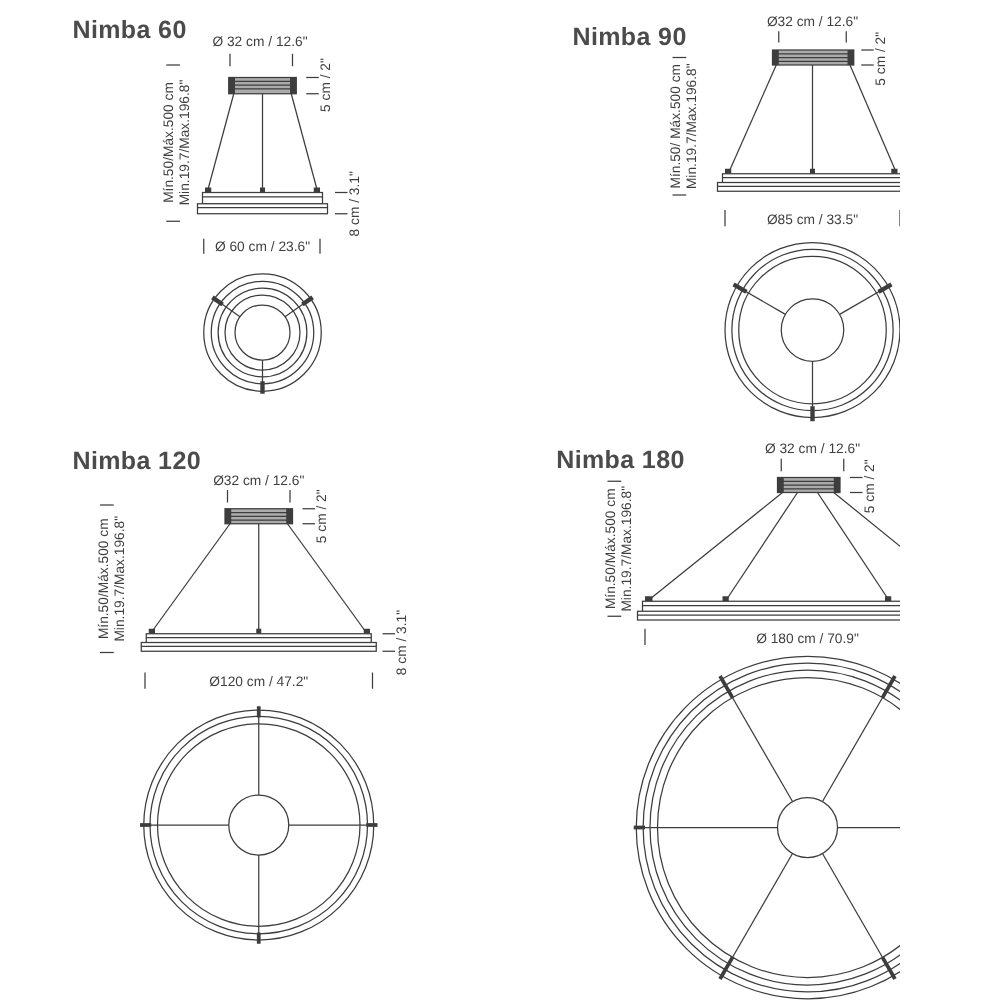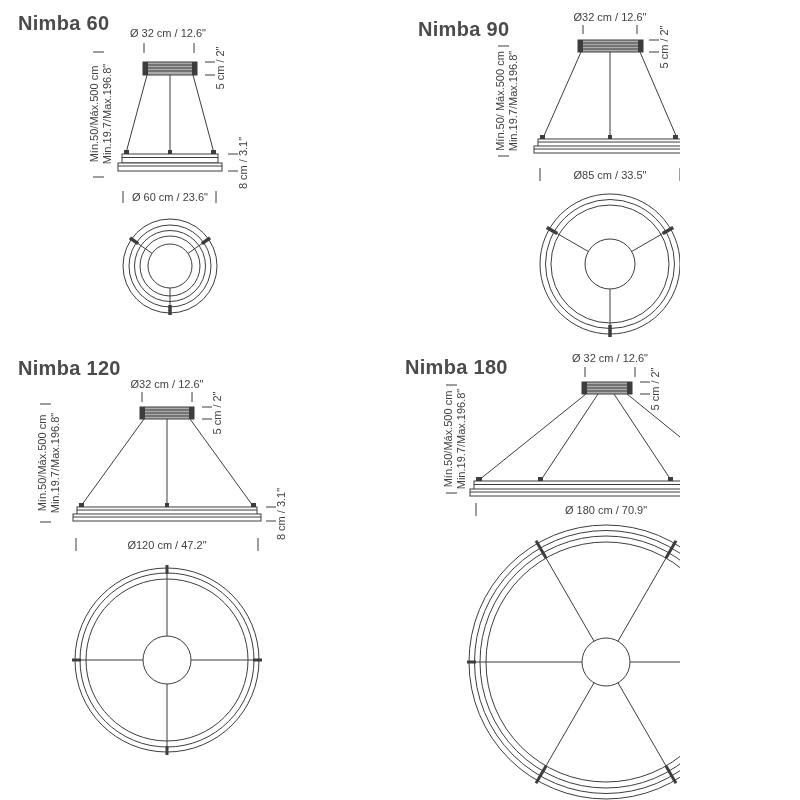--- a/index.html
+++ b/index.html
@@ -1,17 +1,17 @@
 <!DOCTYPE html>
 <html style="--bg: #ffffff; --line: #3d3d3d; --text: #3f3f3f; --title: #4b4b4b; --canopy-fill: #ababab;"><head>
 <meta charset="utf-8">
 <style>
   html,body{margin:0;padding:0;background:#fff;}
   #sheet{position:relative;width:680px;height:800px;background:var(--bg,#ffffff);
-         font-family:"Liberation Sans","DejaVu Sans",sans-serif;overflow:hidden;}
+         font-family:"Liberation Sans","DejaVu Sans",sans-serif;overflow:hidden;margin-left:40px;}
   svg{display:block;}
   svg text{fill:var(--text,#3f3f3f);font-size:11px;
            font-family:"Liberation Sans","DejaVu Sans",sans-serif;}
   svg text.title{font-size:20px;font-weight:bold;fill:var(--title,#4b4b4b);letter-spacing:.3px;}
   .ln{stroke:var(--line,#3d3d3d);stroke-width:1;fill:none;}
   .thick{stroke:var(--line,#3d3d3d);stroke-width:3.5;fill:none;}
   .thick2{stroke:var(--line,#3d3d3d);stroke-width:3;fill:none;}
   .dark{fill:var(--line,#3d3d3d);stroke:none;}
   .canopy{fill:var(--canopy-fill,#ababab);stroke:var(--line,#3d3d3d);stroke-width:1;}
   .white{fill:#ffffff;stroke:var(--line,#3d3d3d);stroke-width:1;}

